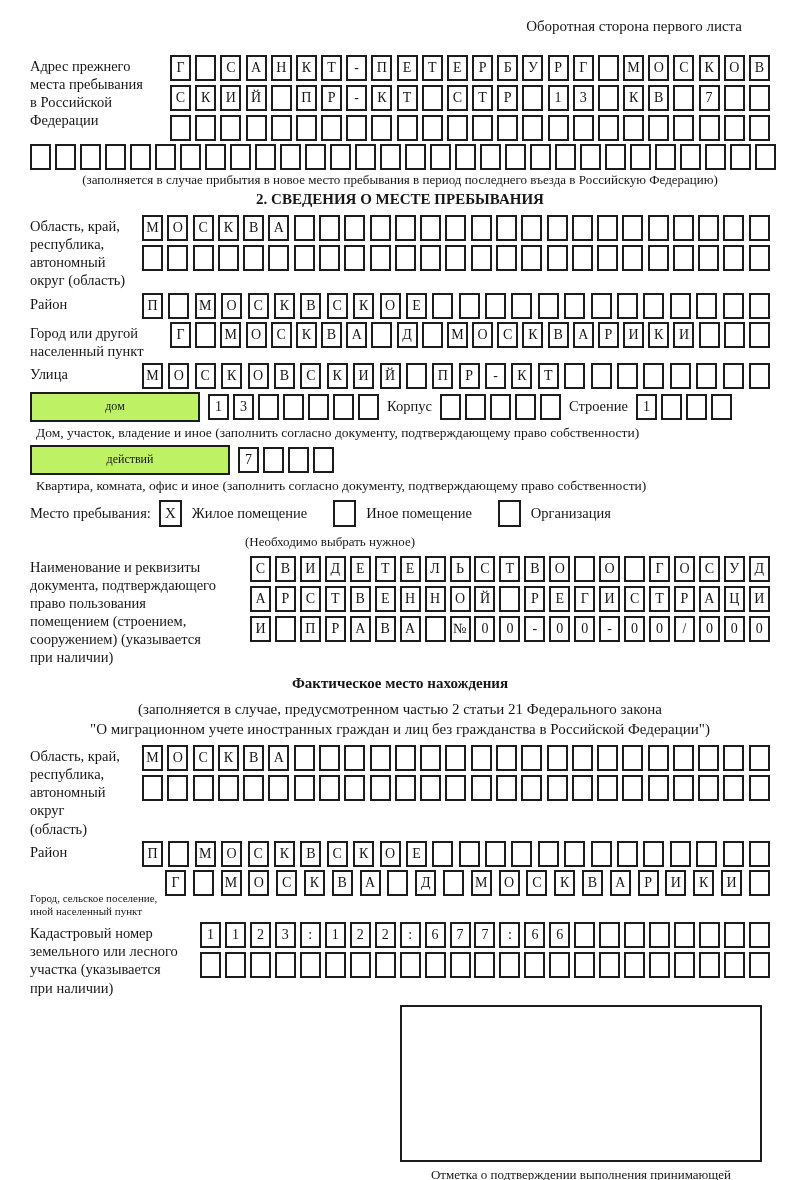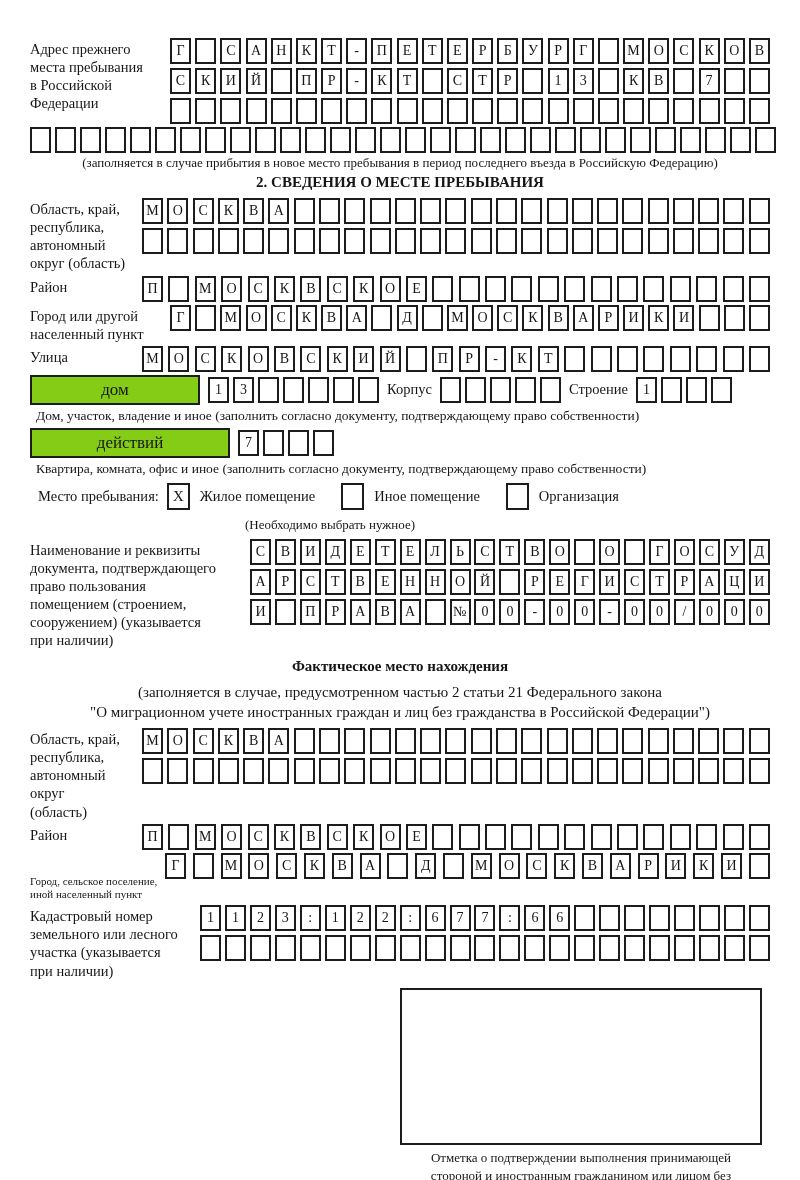--- a/index.html
+++ b/index.html
@@ -15,38 +15,39 @@
   .boxes.tight{justify-content:flex-start;gap:4px;}
   .w600{width:600px;} .w628{width:628px;} .w746{width:746px;} .w520{width:520px;} .w605{width:605px;} .w570{width:570px;}
   .cell{box-sizing:border-box;flex:0 0 auto;width:21px;height:26px;border:2px solid #1c1c1c;display:flex;align-items:center;justify-content:center;font-size:14px;line-height:1;background:#fff;}
   .cell.cb{width:23px;height:27px;font-size:15px;}
   .addr-block{margin-top:20px;}
   .full-row{margin-top:1px;}
   .caption{font-size:13px;text-align:center;margin:2px 0 1px 0;}
   .caption-left{font-size:13.5px;text-align:left;margin:3px 0 4px 6px;}
   .sec-title{font-size:15px;font-weight:bold;text-align:center;margin:3px 0 7px 0;}
   .inline-row{display:flex;align-items:center;margin-bottom:2px;}
-  .bigbox{box-sizing:border-box;border:2px solid #1c1c1c;height:30px;display:flex;align-items:center;justify-content:center;font-size:17px;background:#84cc16;}
+  .bigbox{box-sizing:border-box;border:2px solid #1c1c1c;height:30px;display:flex;align-items:center;justify-content:center;font-size:12px;background:#bef264;}
   .bb170{width:170px;} .bb200{width:200px;}
   .inline-label{font-size:14.5px;margin:0 8px;}
   .gap8{width:8px;flex:0 0 auto;}
   .mesto{display:flex;align-items:center;margin:6px 0 1px 0;}
   .mesto .opt-label{font-size:14.5px;margin:0 26px 0 10px;}
   .mesto .opt-label.last{margin-right:6px;}
   .mesto-note{font-size:13px;margin:7px 0 6px 150px;width:300px;text-align:center;}
   .fact-note{font-size:15px;text-align:center;line-height:1.35;margin-bottom:6px;white-space:pre-line;}
   .stamp-wrap{margin-top:8px;margin-left:370px;width:372px;}
   .stamp-box{box-sizing:border-box;width:362px;height:157px;border:2px solid #1c1c1c;background:#fff;}
   .stamp-note{font-size:13px;text-align:center;line-height:1.45;margin-top:4px;white-space:pre-line;width:372px;margin-left:-5px;}
 </style>
 </head>
 <body>
 
 <div class="page">
 
+  <div class="header-note">Оборотная сторона первого листа</div>
 
   <div class="form-row addr-block">
     <div class="label lw140">Адрес прежнего
 места пребывания
 в Российской
 Федерации</div>
     <div class="boxcol">
       <div class="boxes w600">
           <span class="cell">Г</span>
           <span class="cell"></span>
@@ -353,21 +354,21 @@
     <div class="boxes tight">
         <span class="cell">7</span>
         <span class="cell"></span>
         <span class="cell"></span>
         <span class="cell"></span>
       </div>
   </div>
   <div class="caption-left">Квартира, комната, офис и иное (заполнить согласно документу, подтверждающему право собственности)</div>
 
   <div class="mesto">
-    <span class="inline-label" style="margin-left:8px;">Место пребывания:</span>
+    <span class="inline-label" style="margin-left:0;">Место пребывания:</span>
     <span class="cell cb">X</span>
     <span class="opt-label">Жилое помещение</span>
     <span class="cell cb"></span>
     <span class="opt-label">Иное помещение</span>
     <span class="cell cb"></span>
     <span class="opt-label last">Организация</span>
   </div>
   <div class="mesto-note">(Необходимо выбрать нужное)</div>
 
   <div class="form-row">

